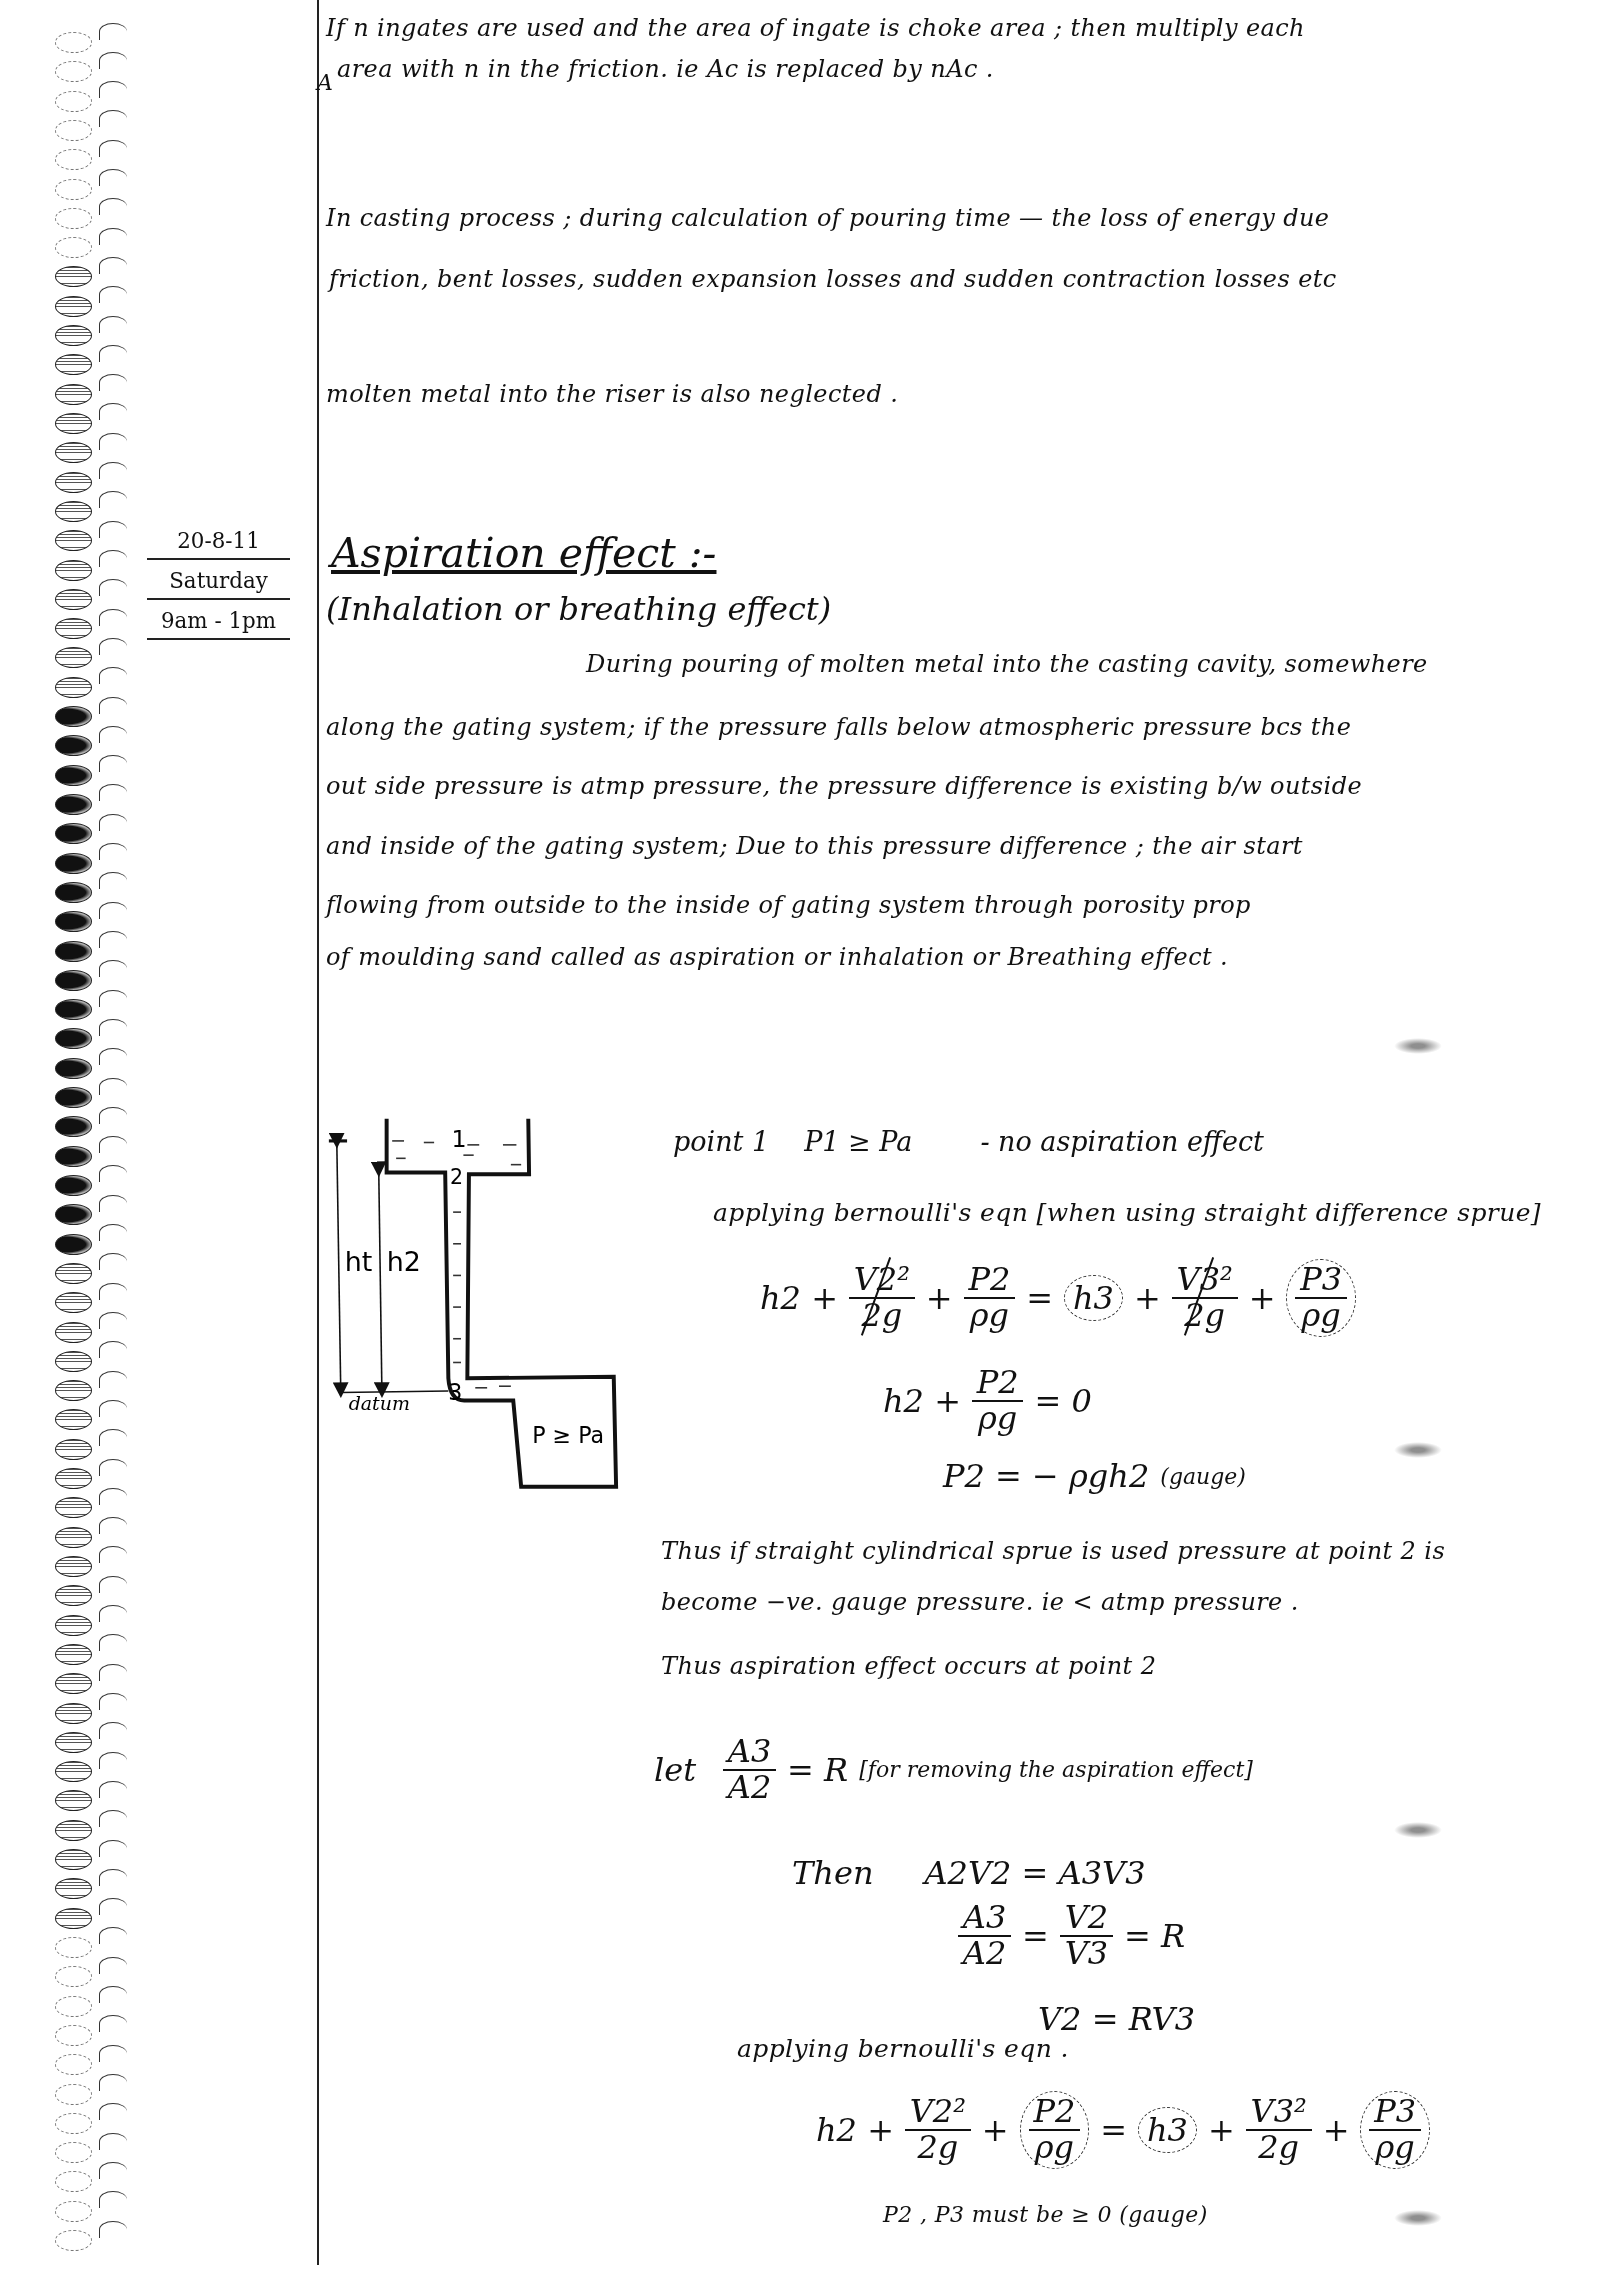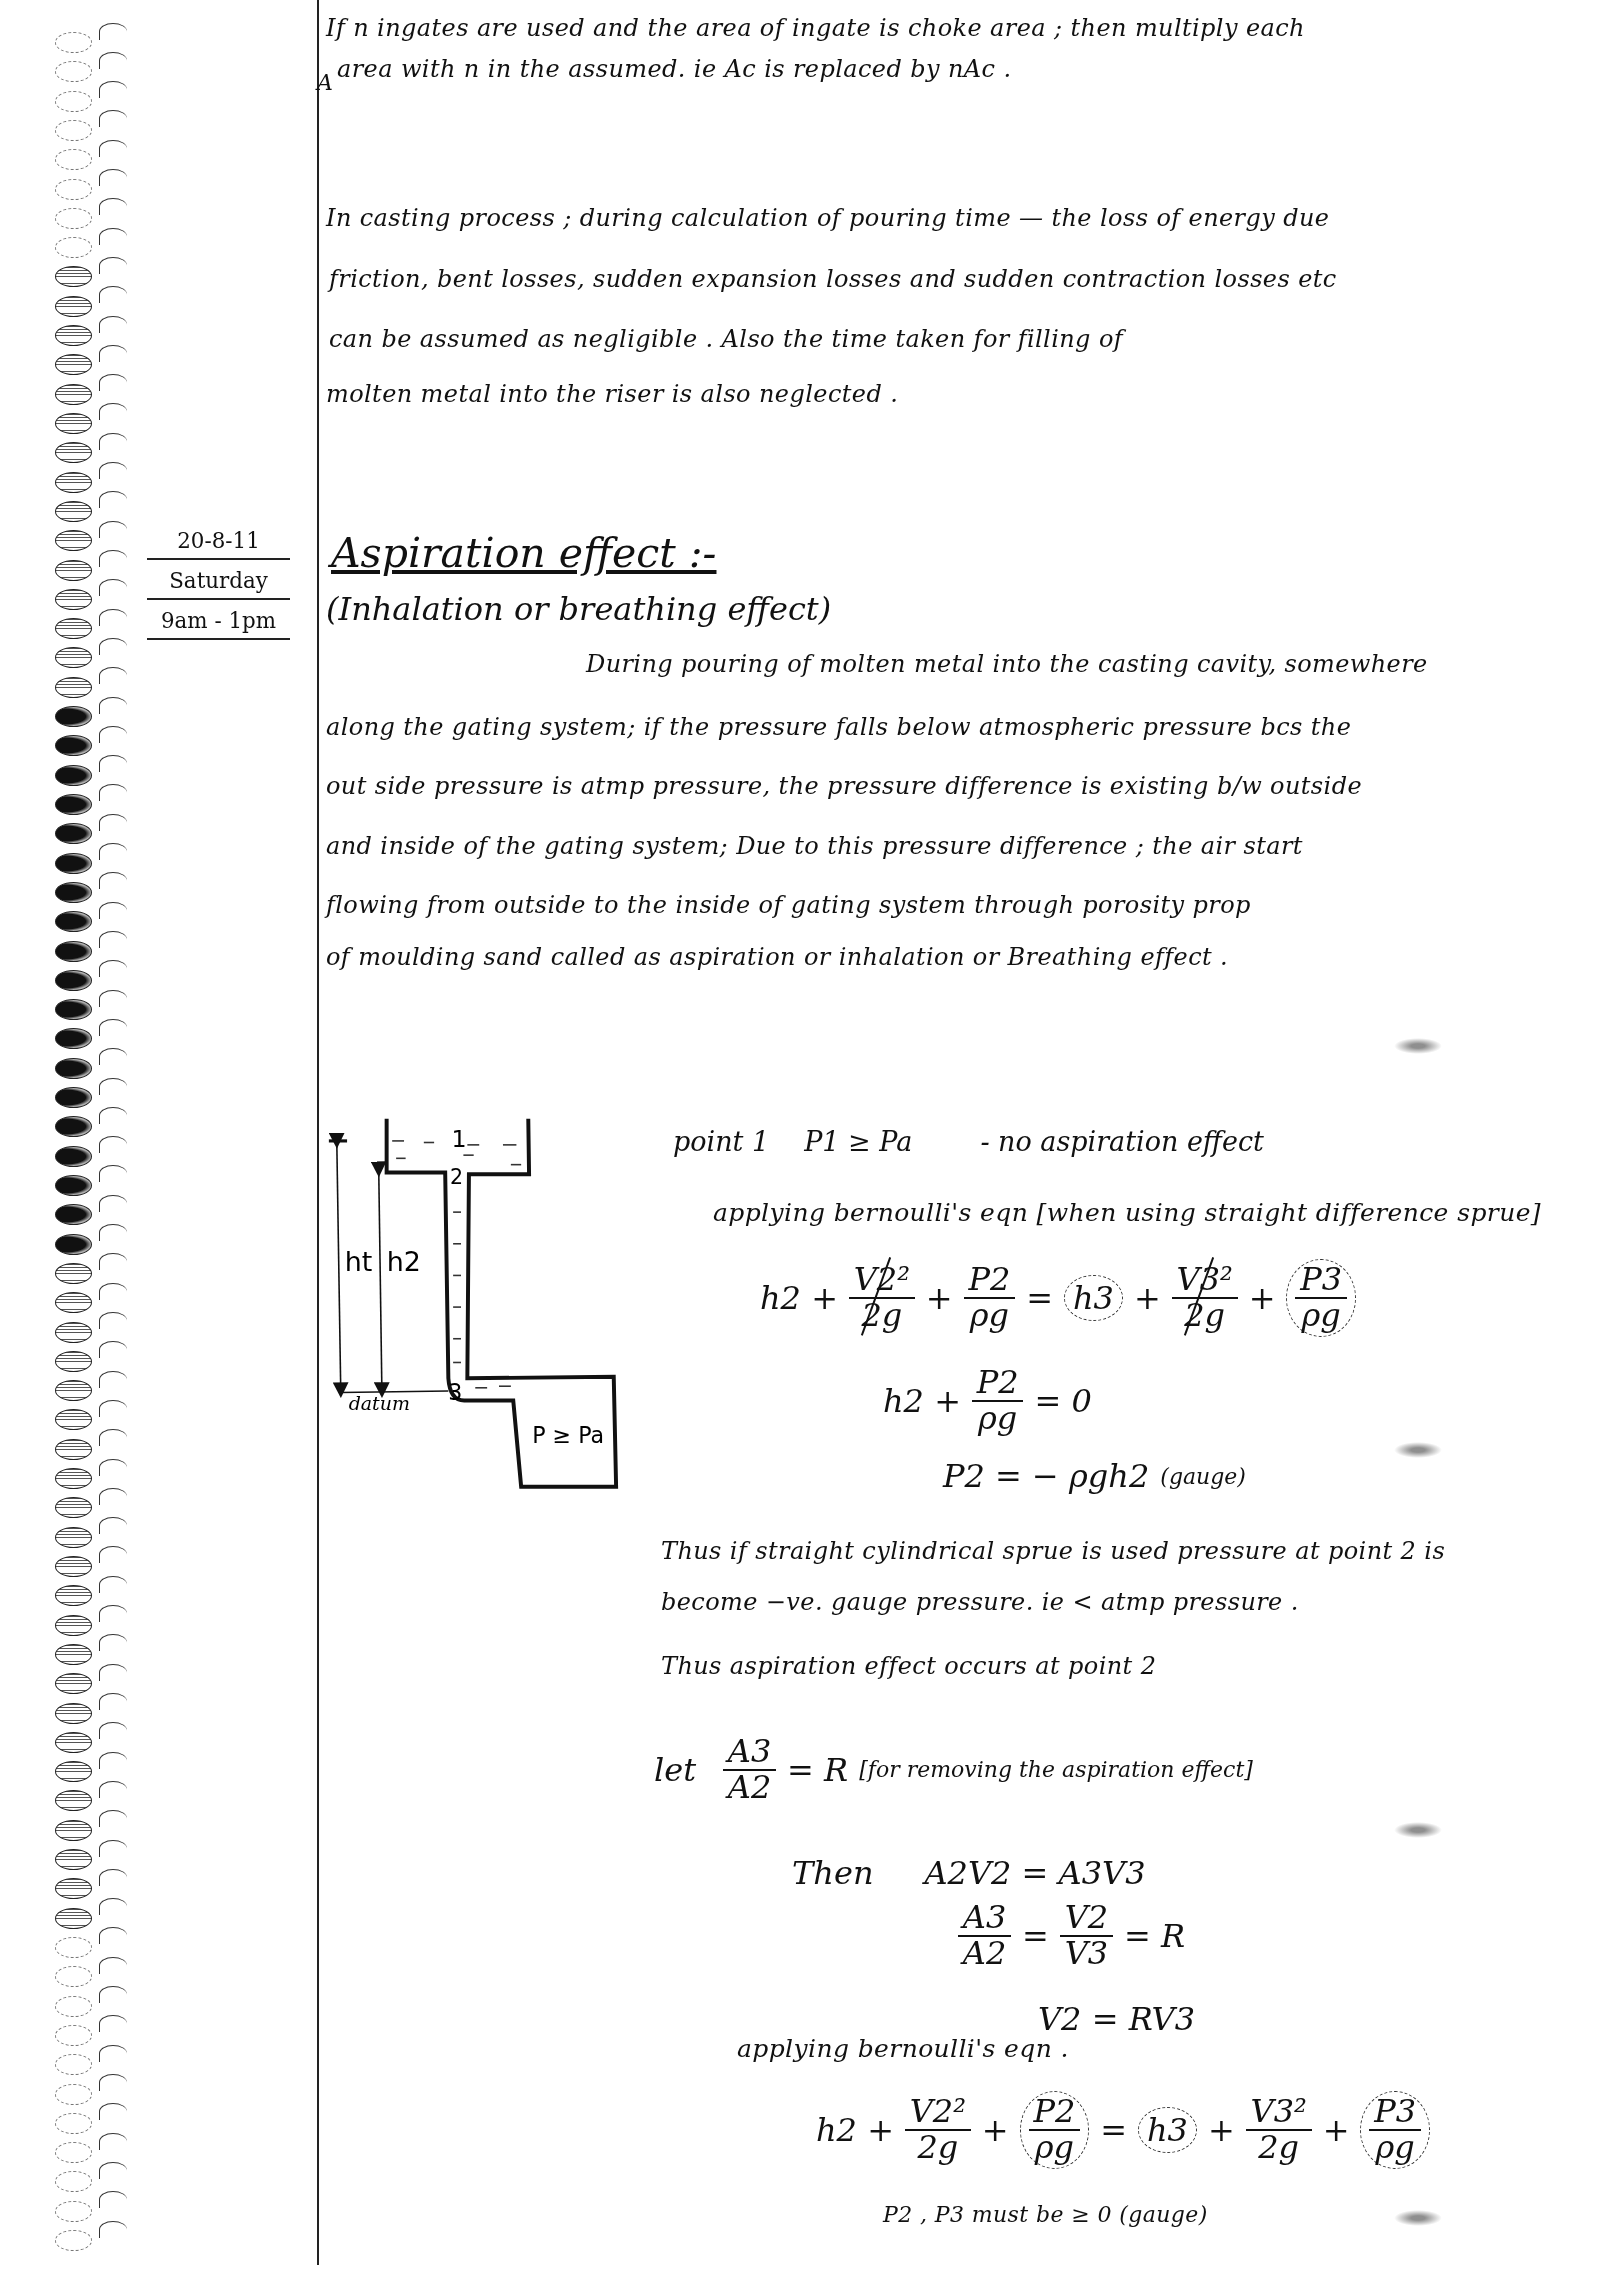--- a/index.html
+++ b/index.html
@@ -186,25 +186,24 @@
       <div class="hole light" style="top: 2169px;"></div>
       <div class="arc" style="top: 2159px;"></div>
       <div class="hole light" style="top: 2198px;"></div>
       <div class="arc" style="top: 2189px;"></div>
     </div>
 
   <div class="margin-line"></div>
 
   <div class="line" style="left:326px; top:14.3px;">If n ingates are used and the area of ingate is choke area ; then multiply each</div>
   <div class="line small" style="left:317px; top:70px;">A</div>
-  <div class="line" style="left:337px; top:55px;">area with n in the assumed. ie Ac is replaced by nAc .</div>
+  <div class="line" style="left:337px; top:55px;">area with n in the friction. ie Ac is replaced by nAc .</div>
 
   <div class="line" style="left:326px; top:204px;">In casting process ; during calculation of pouring time — the loss of energy due</div>
   <div class="line" style="left:329px; top:265px;">friction, bent losses, sudden expansion losses and sudden contraction losses etc</div>
-  <div class="line" style="left:329px; top:325px;">can be assumed as negligible . Also the time taken for filling of</div>
   <div class="line" style="left:326px; top:380px;">molten metal into the riser is also neglected .</div>
 
   <div class="date">
     <div>20-8-11</div>
     <div>Saturday</div>
     <div>9am - 1pm</div>
   </div>
 
   <div class="title">Aspiration effect :-</div>
   <div class="sub">(Inhalation or breathing effect)</div>

